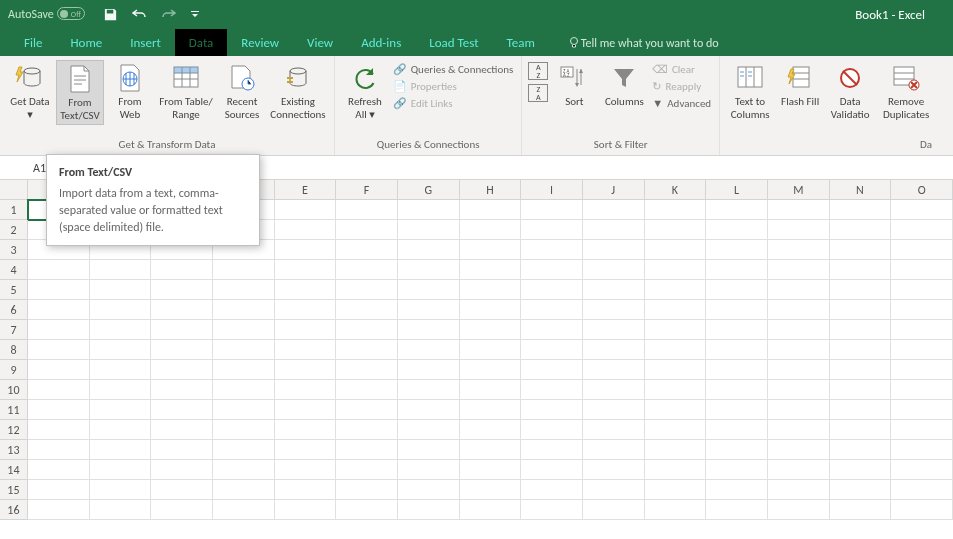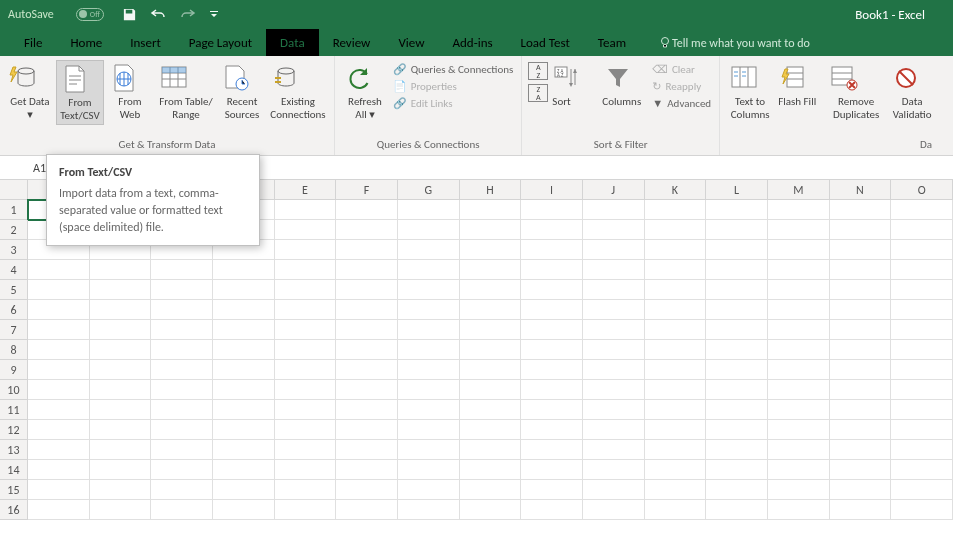--- a/index.html
+++ b/index.html
@@ -1,32 +1,32 @@
 <!DOCTYPE html>
 <html><head>
 <meta charset="utf-8">
 <style>
 * { margin:0; padding:0; box-sizing:border-box; font-family:"Segoe UI",Calibri,sans-serif; }
 body { width:953px; height:539px; overflow:hidden; background:#fff; font-size:12px; color:#444; }
 .titlebar { background:#217346; height:28px; display:flex; align-items:center; color:#fff; padding:0 8px; }
-.autosave { display:flex; align-items:center; gap:22px; font-size:12px; color:#c8e6c9; }
+.autosave { display:flex; align-items:flex-start; gap:3px; font-size:12px; color:#c8e6c9; }
 .toggle { width:28px; height:13px; border:1px solid #9bc5a8; border-radius:7px; position:relative; display:flex; align-items:center; padding:0 3px; font-size:8px; color:#9bc5a8; justify-content:flex-end;}
 .toggle::before { content:""; width:8px; height:8px; background:#9bc5a8; border-radius:50%; position:absolute; left:2px; }
 .qat { display:flex; gap:12px; margin-left:18px; align-items:center; }
 .qat-icon { color:#fff; opacity:.95; cursor:pointer; }
 .title { flex:1; text-align:right; font-size:13px; padding-right:20px;}
 .tabs { background:#217346; height:28px; display:flex; align-items:flex-end; padding-left:10px; gap:0; }
-.tab { padding:6px 14px; color:#000000; font-size:13px; cursor:pointer; }
+.tab { padding:6px 14px; color:#5eead4; font-size:13px; cursor:pointer; }
 .tab.active { background:#000000; color:#217346; }
 .tellme { display:flex; align-items:center; color:#d0e8d8; font-size:12px; margin-left:18px; padding-bottom:6px;}
 .ribbon { background:#f3f2f1; height:100px; display:flex; border-bottom:1px solid #d4d4d4; position:relative; }
 .group { display:flex; flex-direction:column; border-right:1px solid #e1e1e1; padding:4px 6px 2px; }
 .group-body { flex:1; display:flex; align-items:flex-start; gap:2px; }
 .group-label { text-align:center; font-size:11px; color:#666; padding:2px 0; }
-.bigbtn { display:flex; flex-direction:column; align-items:flex-start; justify-content:flex-start; width:48px; padding:2px 2px; cursor:pointer; font-size:11px; text-align:center; line-height:1.15; gap:2px;}
+.bigbtn { display:flex; flex-direction:column; align-items:center; justify-content:flex-start; width:48px; padding:2px 2px; cursor:pointer; font-size:11px; text-align:center; line-height:1.15; gap:2px;}
 .bigbtn.wide { width:60px; }
 .bigbtn.sel { background:#d8d8d8; border:1px solid #c0c0c0; }
 .ico { width:32px; height:32px; display:flex; align-items:center; justify-content:center; font-size:22px; }
 .smallcol { display:flex; flex-direction:column; gap:2px; justify-content:flex-start; padding-top:2px;}
 .smallbtn { display:flex; align-items:center; gap:4px; font-size:11px; color:#666; cursor:pointer; padding:1px 2px; white-space:nowrap;}
 .smallbtn.dis { color:#b0b0b0; }
 .sortico { width:20px; height:18px; border:1px solid #888; display:flex; flex-direction:column; font-size:8px; align-items:center; justify-content:center; line-height:1;}
 .namebox-row { height:24px; background:#fff; border-bottom:1px solid #d4d4d4; display:flex; align-items:stretch; }
 .namebox { width:46px; border-right:1px solid #d4d4d4; display:flex; align-items:center; padding:0 8px; font-size:12px; background:#fff;margin-left:25px; }
 .grid { position:relative; }
@@ -75,21 +75,20 @@
         </svg>
       </span>
   </div>
   <div class="title">Book1  -  Excel</div>
 </div>
 
 <div class="tabs">
   <div class="tab">File</div>
   <div class="tab">Home</div>
   <div class="tab">Insert</div>
-  <div class="tab">Page Layout</div>
   <div class="tab active">Data</div>
   <div class="tab">Review</div>
   <div class="tab">View</div>
   <div class="tab">Add-ins</div>
   <div class="tab">Load Test</div>
   <div class="tab">Team</div>
   <div class="tellme">
     <span>
         <svg width="14" height="14" viewBox="0 0 14 14">
           <circle cx="7" cy="5" r="3.5" fill="none" stroke="#d0e8d8"></circle>
@@ -262,39 +261,39 @@
       <div class="bigbtn">
         <span class="ico">
             <svg width="26" height="26" viewBox="0 0 26 26">
               <rect x="6" y="2" width="16" height="20" fill="#fff" stroke="#888"></rect>
               <path stroke="#888" d="M6 8h16M6 14h16"></path>
               <path d="M4 4l-3 8h3l-2 7 6-10H5l2-5z" fill="#f2c94c" stroke="#c9a227"></path>
             </svg>
           </span>
         <span>Flash Fill</span>
       </div>
+      <div class="bigbtn">
+        <span class="ico">
+            <svg width="26" height="26" viewBox="0 0 26 26">
+              <circle cx="13" cy="13" r="9" fill="#fff" stroke="#c0392b" stroke-width="2"></circle>
+              <path stroke="#c0392b" stroke-width="2" d="M6 6l14 14"></path>
+            </svg>
+          </span>
+        <span>Data Validatio</span>
+      </div>
       <div class="bigbtn wide">
         <span class="ico">
             <svg width="28" height="26" viewBox="0 0 28 26">
               <rect x="2" y="2" width="20" height="18" fill="#fff" stroke="#888"></rect>
               <path stroke="#888" d="M2 8h20M2 14h20"></path>
               <circle cx="22" cy="20" r="5" fill="#fff" stroke="#c0392b"></circle>
               <path stroke="#c0392b" stroke-width="2" d="M19 17l6 6M25 17l-6 6"></path>
             </svg>
           </span>
         <span>Remove Duplicates</span>
-      </div>
-      <div class="bigbtn">
-        <span class="ico">
-            <svg width="26" height="26" viewBox="0 0 26 26">
-              <circle cx="13" cy="13" r="9" fill="#fff" stroke="#c0392b" stroke-width="2"></circle>
-              <path stroke="#c0392b" stroke-width="2" d="M6 6l14 14"></path>
-            </svg>
-          </span>
-        <span>Data Validatio</span>
       </div>
     </div>
     <div class="group-label" style="text-align:right;padding-right:4px;">Da</div>
   </div>
 </div>
 
 <div class="namebox-row">
   <div class="namebox">A1</div>
 </div>
 

